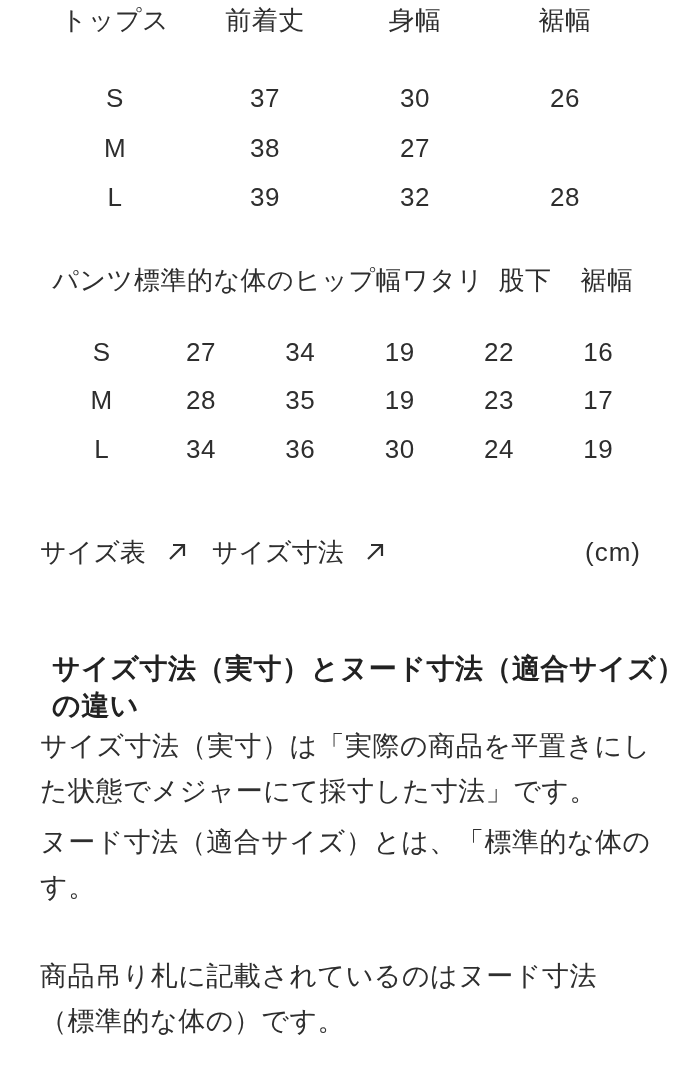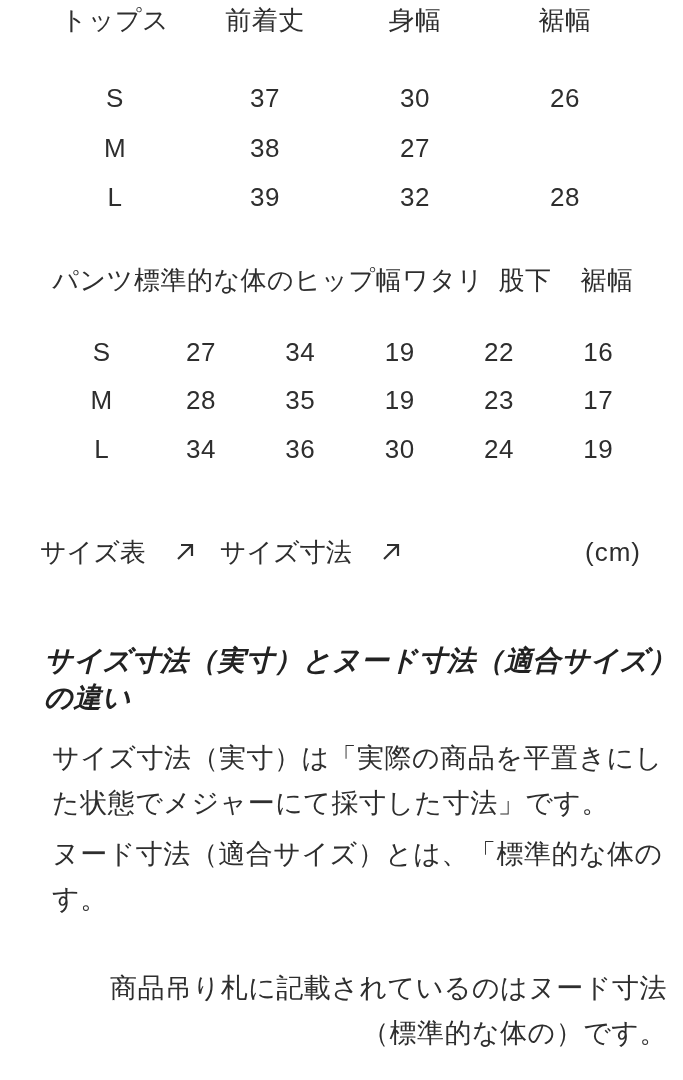--- a/index.html
+++ b/index.html
@@ -33,50 +33,49 @@
   
   .links-row{
     position:absolute;
     left:40px;top:534px;right:40px;
     height:36px;line-height:36px;
     font-size:26px;
     display:flex;align-items:center;
   }
   .ext-link{
     display:inline-flex;align-items:center;
-    gap:28px;
+    gap:20px;
     color:#2e2e2e;text-decoration:none;
     cursor:pointer;
   }
   .ext-link + .ext-link{margin-left:24px;}
   .ext-link svg{display:block;}
   .unit{
     position:absolute;right:2px;top:0;
     font-size:26px;letter-spacing:1px;
   }
 
   
   .section-heading{
     position:absolute;left:40px;top:638px;width:610px;
-    margin:4px;
+    margin:12px;
     font-size:28px;line-height:37px;
     font-weight:bold;color:#222222;
     letter-spacing:0.5px;
-    font-style:italic;
   }
   .para{
     position:absolute;left:40px;width:615px;
-    margin:12px;
+    margin:0;
     font-size:27px;line-height:45px;
     letter-spacing:0.5px;
     color:#2e2e2e;
   }
   .p1{top:724px;}
   .p2{top:820px;}
-  .p3{top:954px;text-align:right;}
+  .p3{top:954px;}
   .tline{display:block;white-space:nowrap;}
 </style>
 </head>
 <body>
 
 <div class="page">
 
   <section>
     <div class="trow tops-row" style="top:4px">
       <span class="cell">トップス</span>

